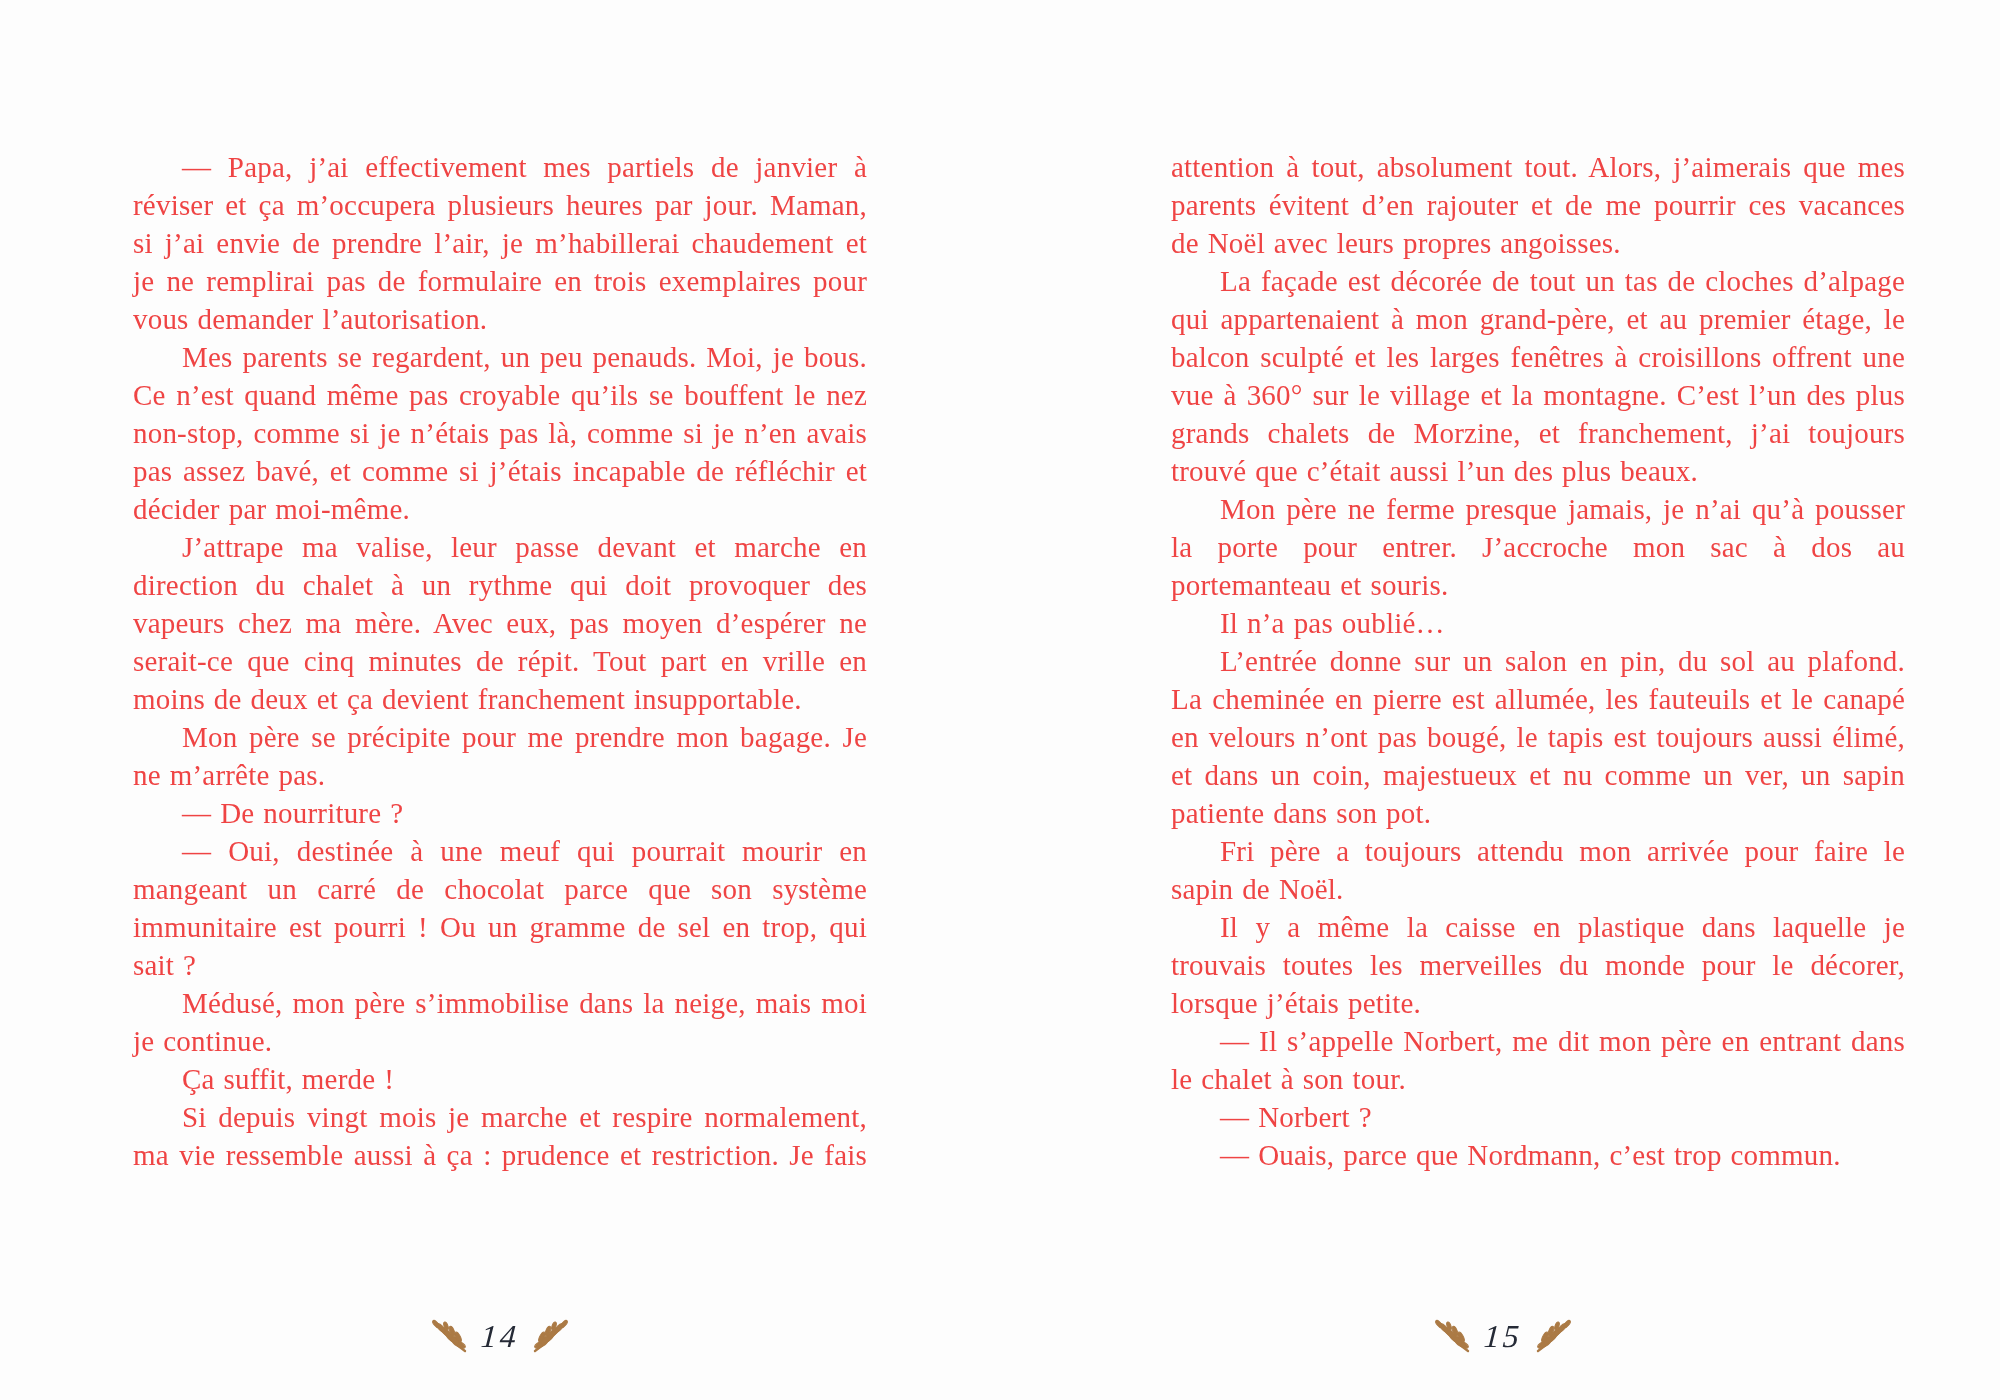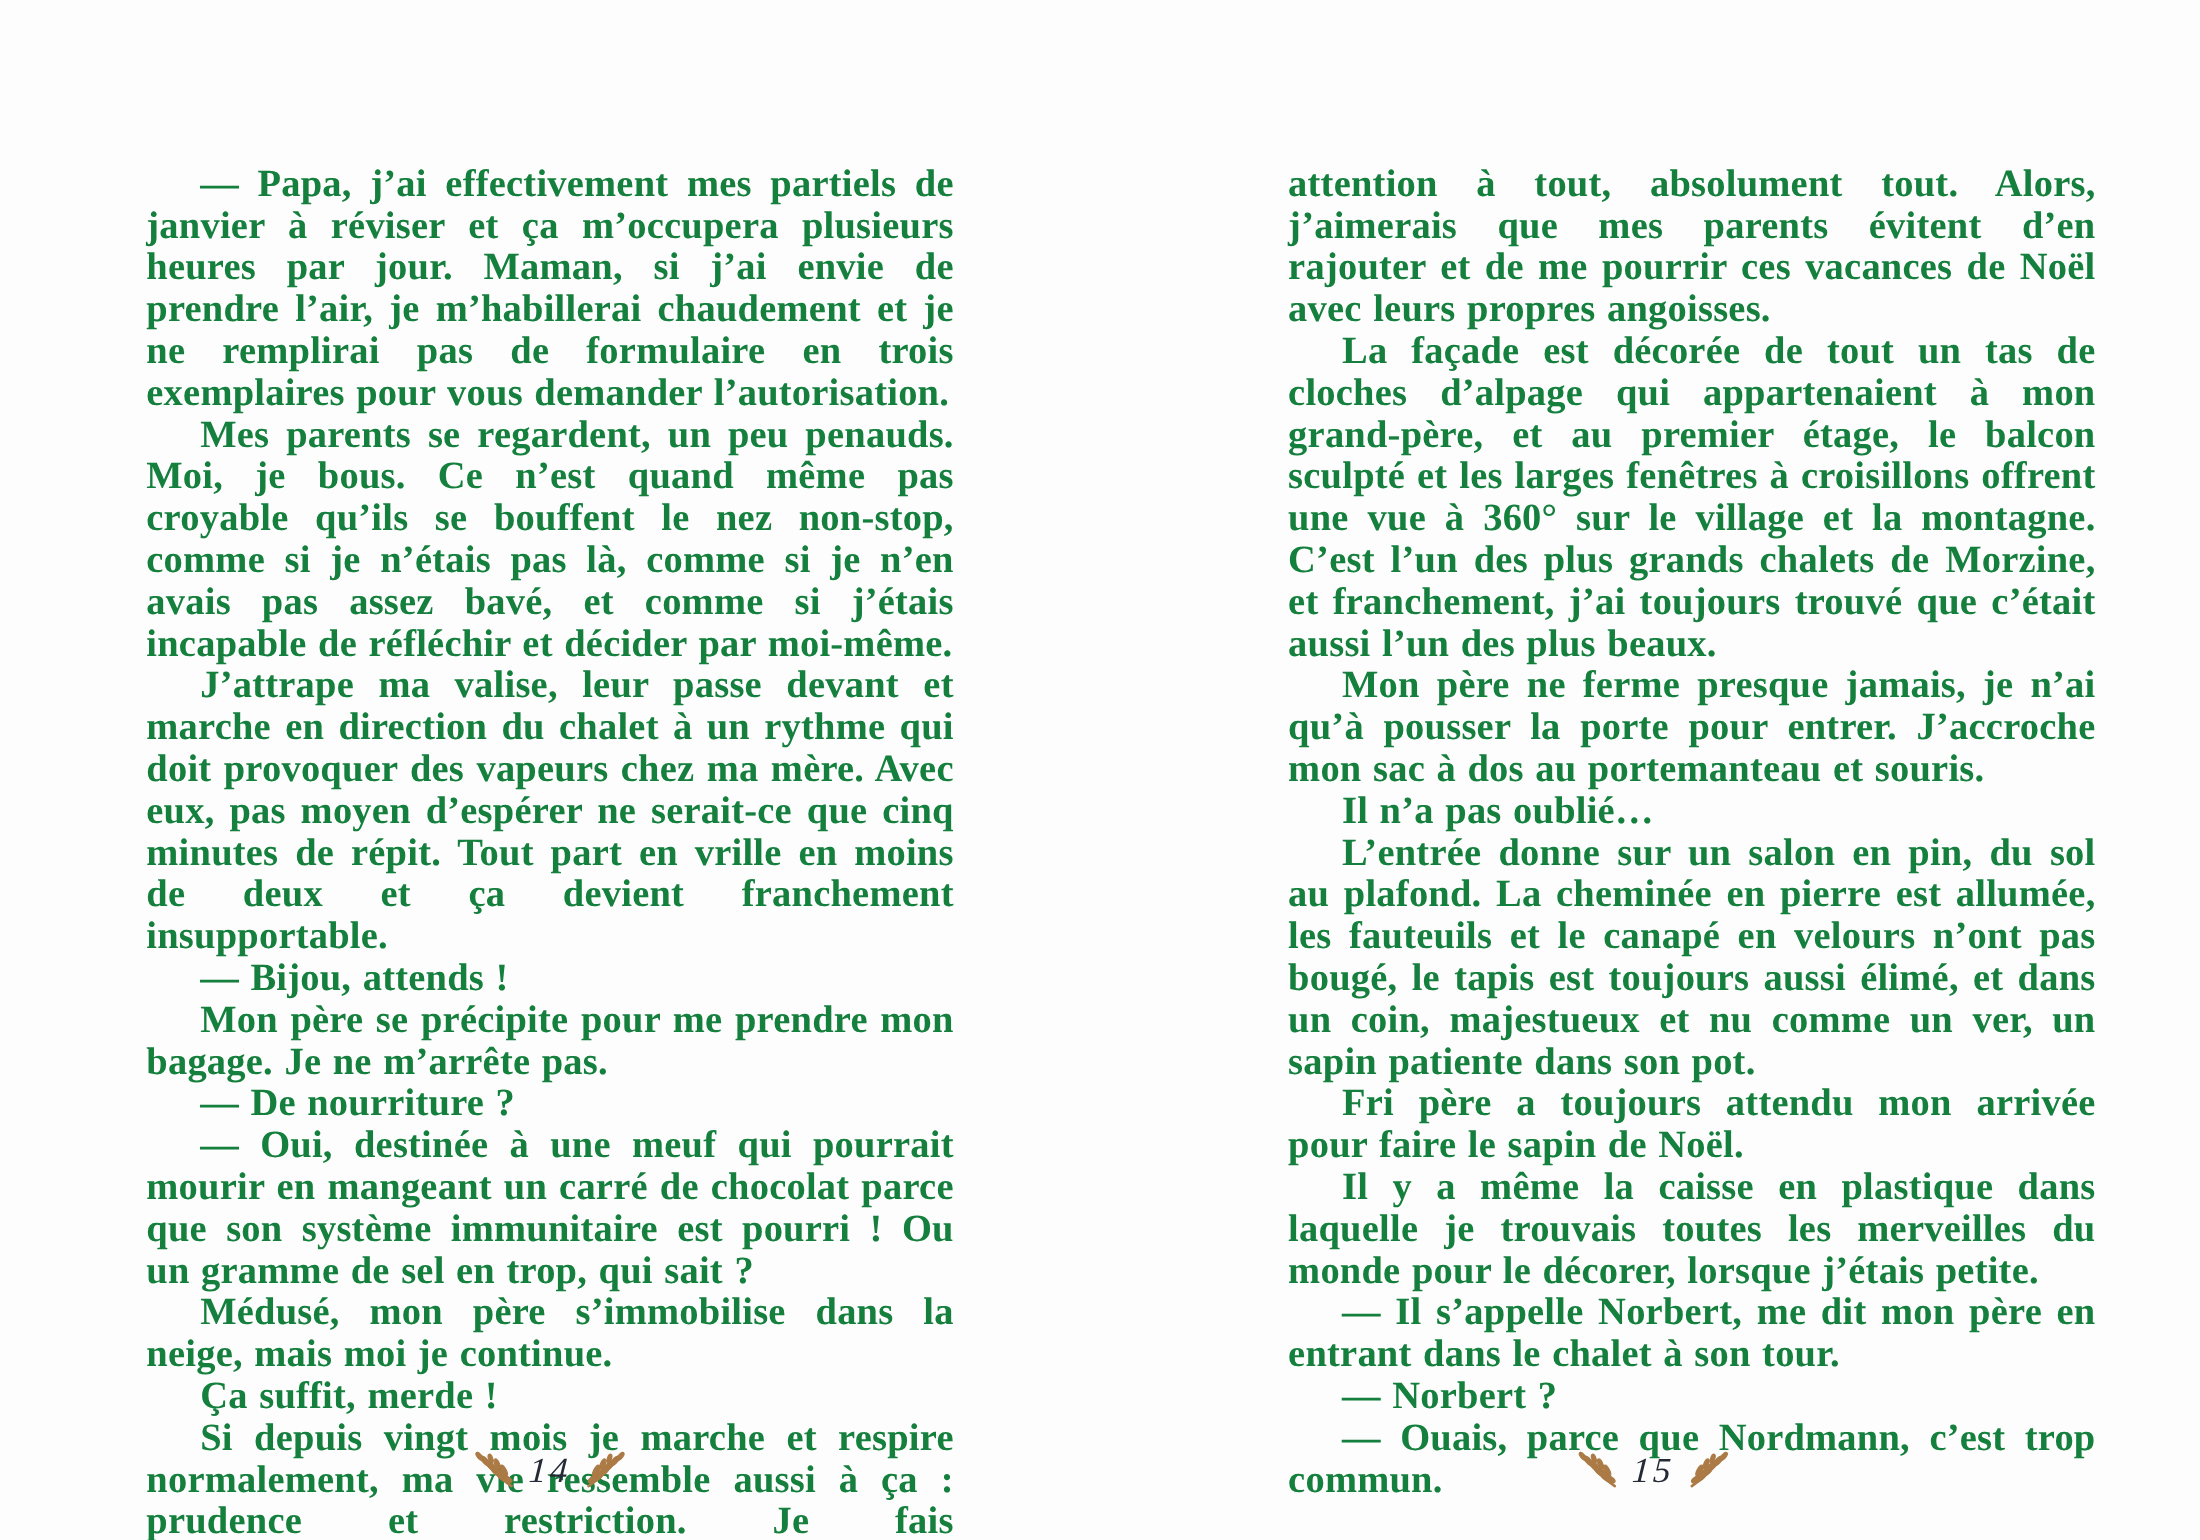--- a/index.html
+++ b/index.html
@@ -23,27 +23,26 @@
   }
   .page {
     position: absolute;
     top: 148px;
     width: 734px;
   }
   .page--left  { left: 133px; }
   .page--right { left: 1136px; margin-left: 35px; }
   .page p {
     margin: 0;
-    font-size: 35px;
+    font-size: 29px;
     line-height: 38px;
     text-align: justify;
     letter-spacing: 0.2px;
     word-spacing: 1.5px;
-    color: #15803d;
-    font-weight: bold;
+    color: #ef4444;
   }
   .page p.indent { text-indent: 49px; }
   .page p.cont-next { text-align-last: justify; } 
   .folio {
     position: absolute;
     top: 1308px;
     width: 734px;
     height: 56px;
     display: flex;
     align-items: center;
@@ -64,21 +63,20 @@
 </style>
 </head>
 <body>
 
 <div class="spread">
 
   <div class="page page--left">
     <p class="indent">— Papa, j’ai effectivement mes partiels de janvier à réviser et ça m’occupera plusieurs heures par jour. Maman, si j’ai envie de prendre l’air, je m’habillerai chaudement et je ne remplirai pas de formulaire en trois exemplaires pour vous demander l’autorisation.</p>
     <p class="indent">Mes parents se regardent, un peu penauds. Moi, je bous. Ce n’est quand même pas croyable qu’ils se bouffent le nez non-stop, comme si je n’étais pas là, comme si je n’en avais pas assez bavé, et comme si j’étais incapable de réfléchir et décider par moi-même.</p>
     <p class="indent">J’attrape ma valise, leur passe devant et marche en direction du chalet à un rythme qui doit provoquer des vapeurs chez ma mère. Avec eux, pas moyen d’espérer ne serait-ce que cinq minutes de répit. Tout part en vrille en moins de deux et ça devient franchement insupportable.</p>
-    <p class="indent">— Bijou, attends !</p>
     <p class="indent">Mon père se précipite pour me prendre mon bagage. Je ne m’arrête pas.</p>
     <p class="indent">— De nourriture ?</p>
     <p class="indent">— Oui, destinée à une meuf qui pourrait mourir en mangeant un carré de chocolat parce que son système immunitaire est pourri ! Ou un gramme de sel en trop, qui sait ?</p>
     <p class="indent">Médusé, mon père s’immobilise dans la neige, mais moi je continue.</p>
     <p class="indent">Ça suffit, merde !</p>
     <p class="indent cont-next">Si depuis vingt mois je marche et respire normalement, ma vie ressemble aussi à ça : prudence et restriction. Je fais</p>
   </div>
 
   <div class="page page--right">
     <p>attention à tout, absolument tout. Alors, j’aimerais que mes parents évitent d’en rajouter et de me pourrir ces vacances de Noël avec leurs propres angoisses.</p>

